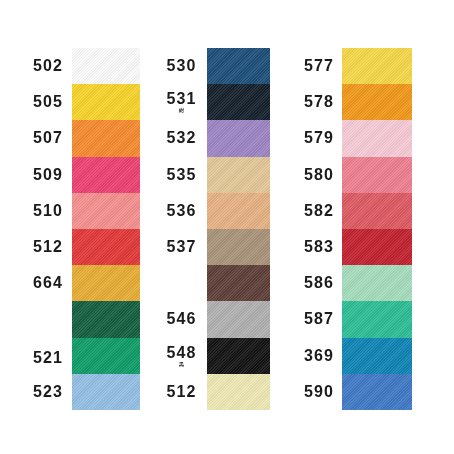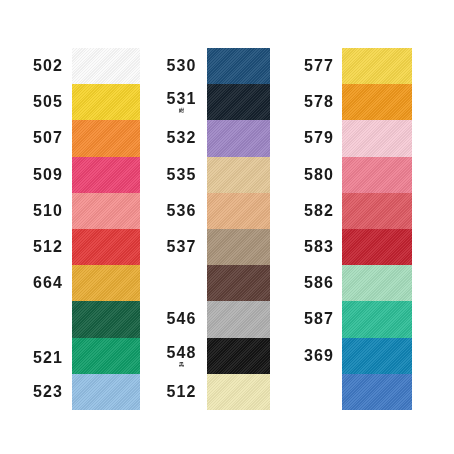--- a/index.html
+++ b/index.html
@@ -277,20 +277,25 @@
         <div class="label-cell" style="top: 253.4px;">
           <div class="label-inner">
             <span class="code">587</span>
           </div>
         </div>
         <div class="label-cell" style="top: 289.6px;">
           <div class="label-inner">
             <span class="code">369</span>
           </div>
         </div>
+        <div class="label-cell" style="top: 325.8px;">
+          <div class="label-inner">
+            <span class="code">590</span>
+          </div>
+        </div>
       </div>
     <div class="strip">
         <div class="swatch" title="577" style="background: rgb(245, 215, 73);"></div>
         <div class="swatch" title="578" style="background: rgb(240, 152, 27);"></div>
         <div class="swatch" title="579" style="background: rgb(246, 202, 213);"></div>
         <div class="swatch" title="580" style="background: rgb(238, 127, 146);"></div>
         <div class="swatch" title="582" style="background: rgb(221, 90, 99);"></div>
         <div class="swatch" title="583" style="background: rgb(195, 34, 48);"></div>
         <div class="swatch" title="586" style="background: rgb(165, 220, 188);"></div>
         <div class="swatch" title="587" style="background: rgb(45, 189, 150);"></div>

